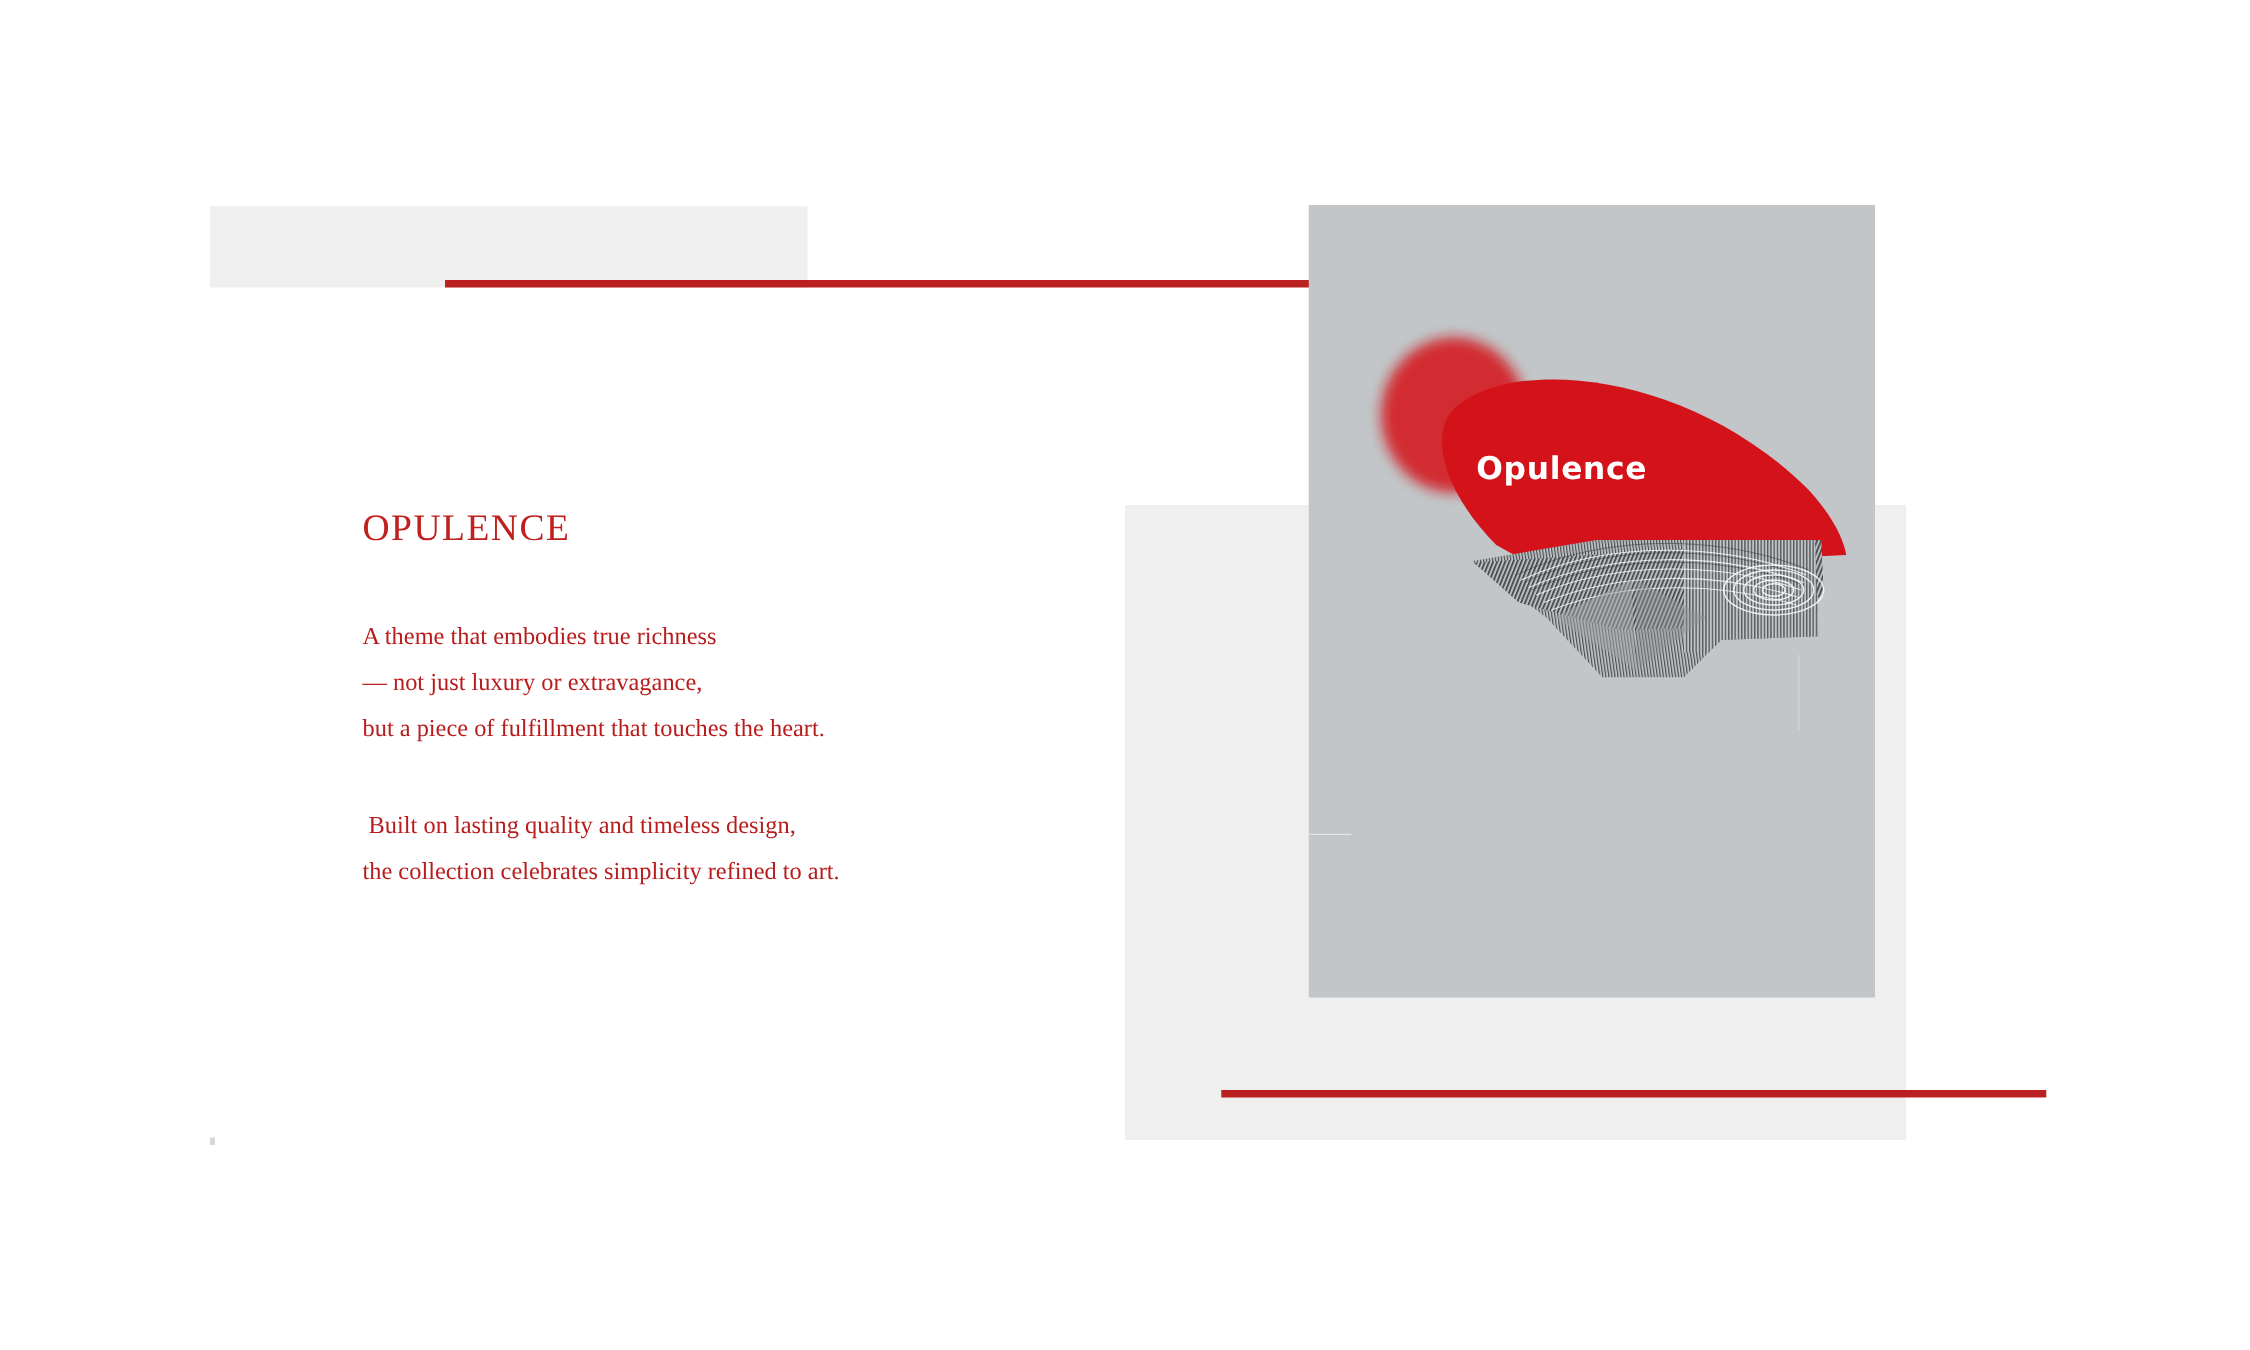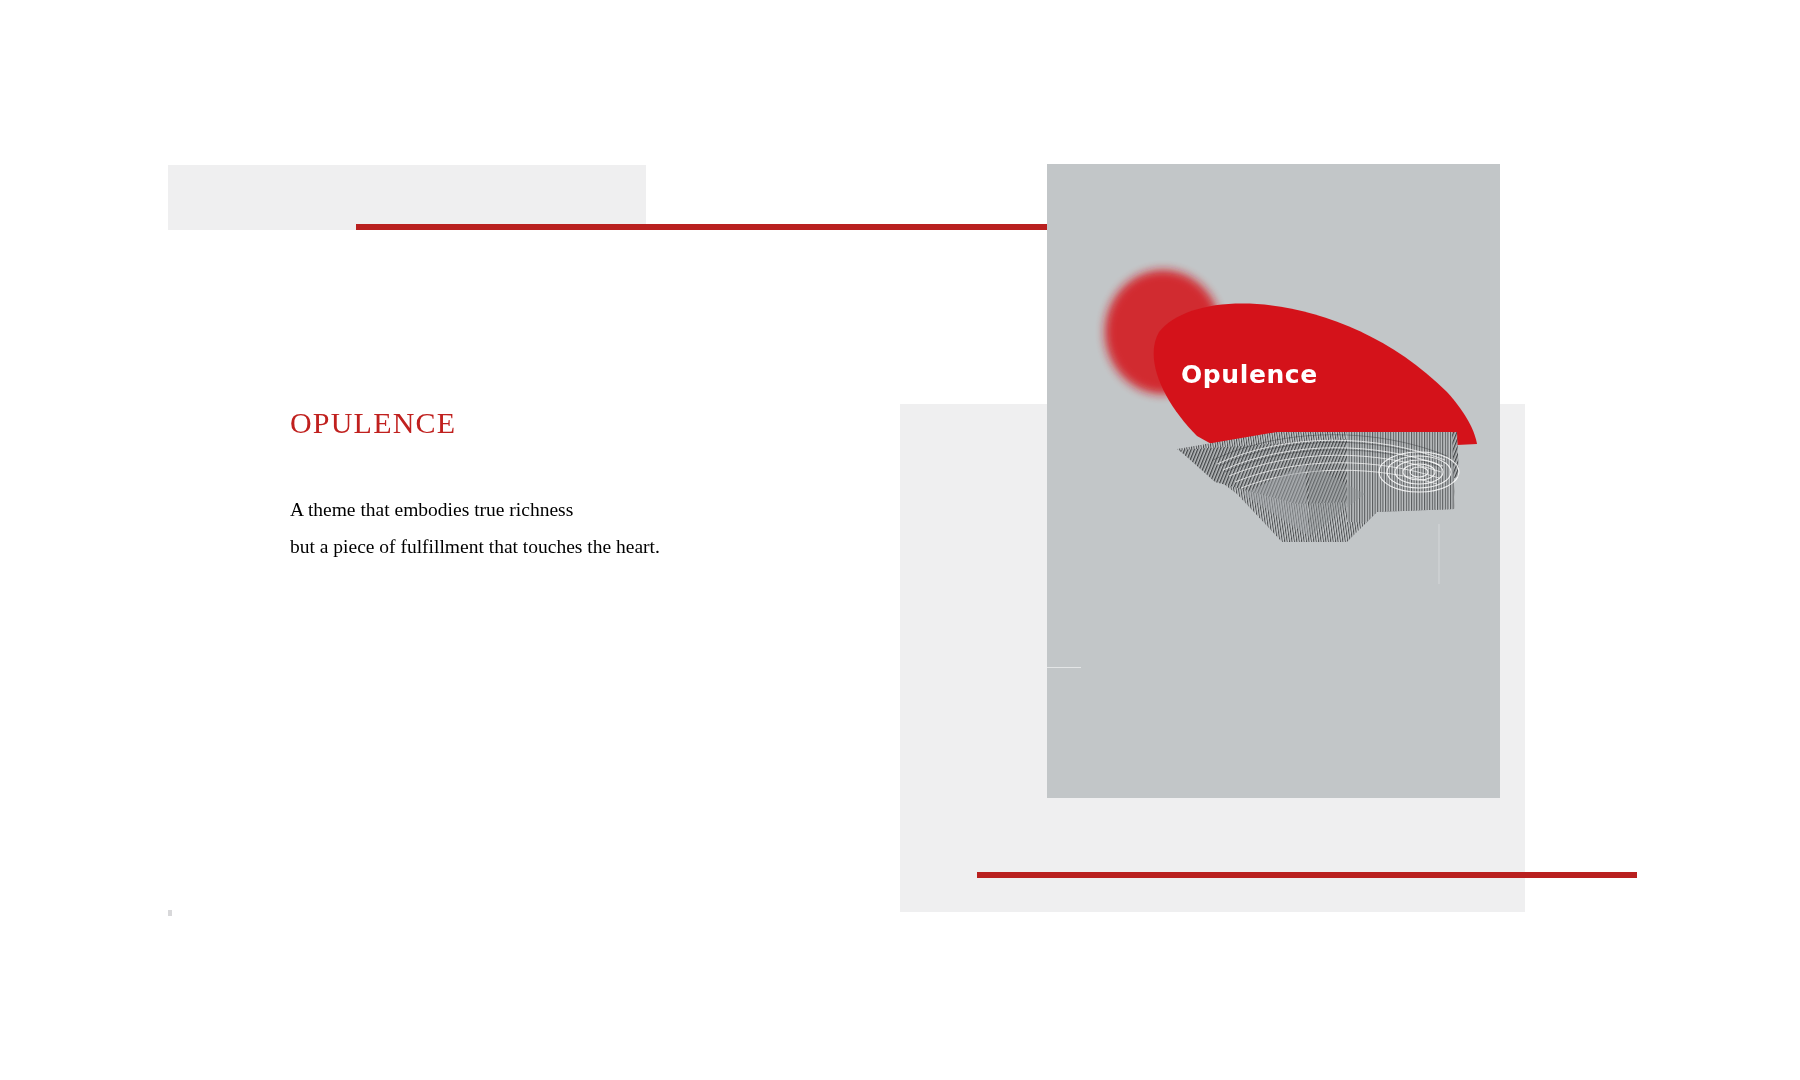--- a/index.html
+++ b/index.html
@@ -76,21 +76,21 @@
     margin: 0 0 53px 0;
     font-weight: 400;
   }
 
   .body-block {
     margin: 0 0 40px 0;
   }
   .body-block:last-child { margin-bottom: 0; }
 
   .body-line {
-    color: #000000;
+    color: #b91c1c;
     font-family: "Liberation Serif", "DejaVu Serif", serif;
     font-size: 19.5px;
     line-height: 37px;
     white-space: pre;
     margin: 0;
   }
 
   .corner-speck {
     position: absolute;
     left: 168px;
@@ -149,23 +149,28 @@
   <div class="deco-line-top"></div>
   <div class="deco-rect-bottomright"></div>
   <div class="deco-line-bottom"></div>
   <div class="corner-speck"></div>
 
   <div class="text-col">
     <h1 class="eyebrow-title">OPULENCE</h1>
 
     <div class="body-block">
       <p class="body-line">A theme that embodies true richness</p>
+      <p class="body-line">— not just luxury or extravagance,</p>
       <p class="body-line">but a piece of fulfillment that touches the heart.</p>
     </div>
 
+    <div class="body-block">
+      <p class="body-line"> Built on lasting quality and timeless design,</p>
+      <p class="body-line">the collection celebrates simplicity refined to art.</p>
+    </div>
 
     <div class="body-block">
     </div>
   </div>
 
   <div class="image-panel">
 
     <svg class="art-svg" viewBox="0 0 453 634" preserveAspectRatio="none">
       <defs>
         <filter id="softEdge" x="-30%" y="-30%" width="160%" height="160%">

